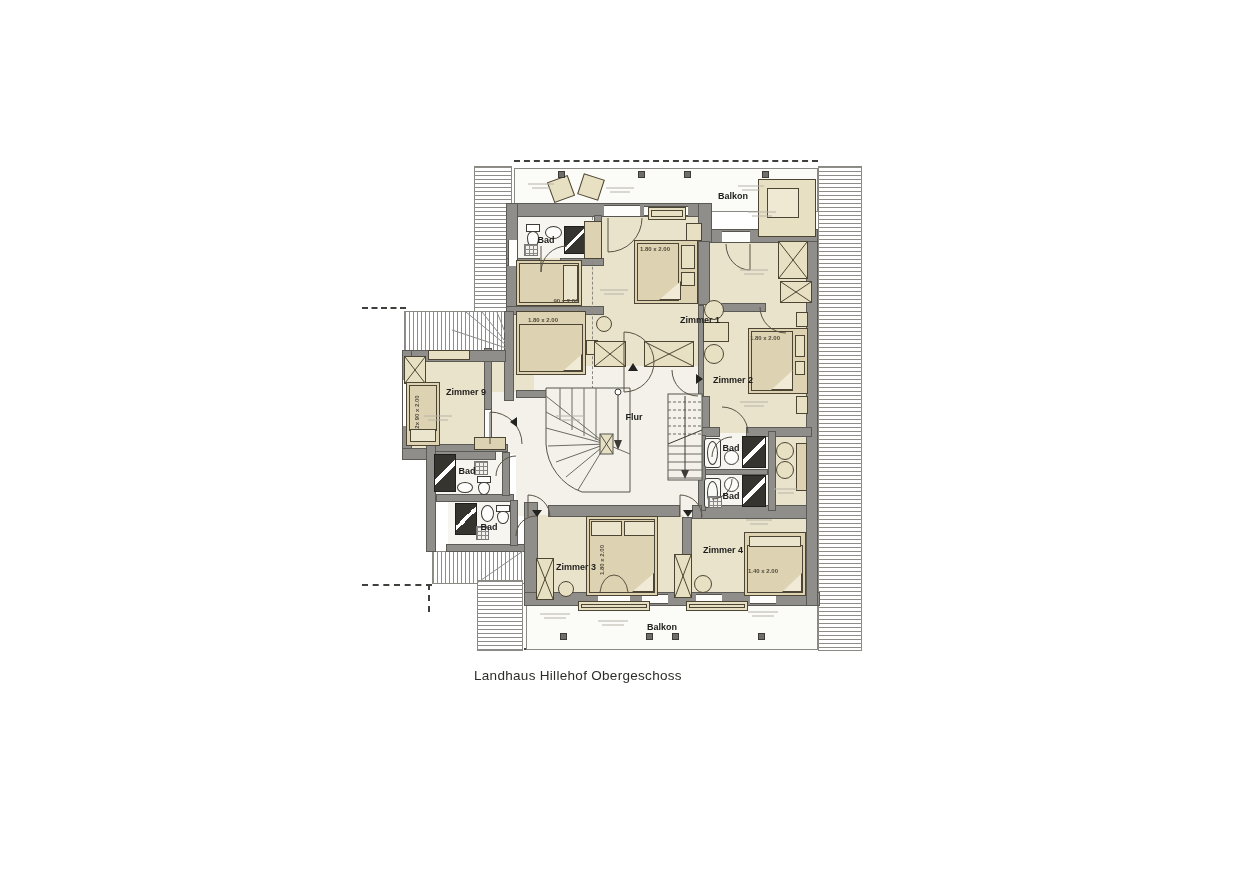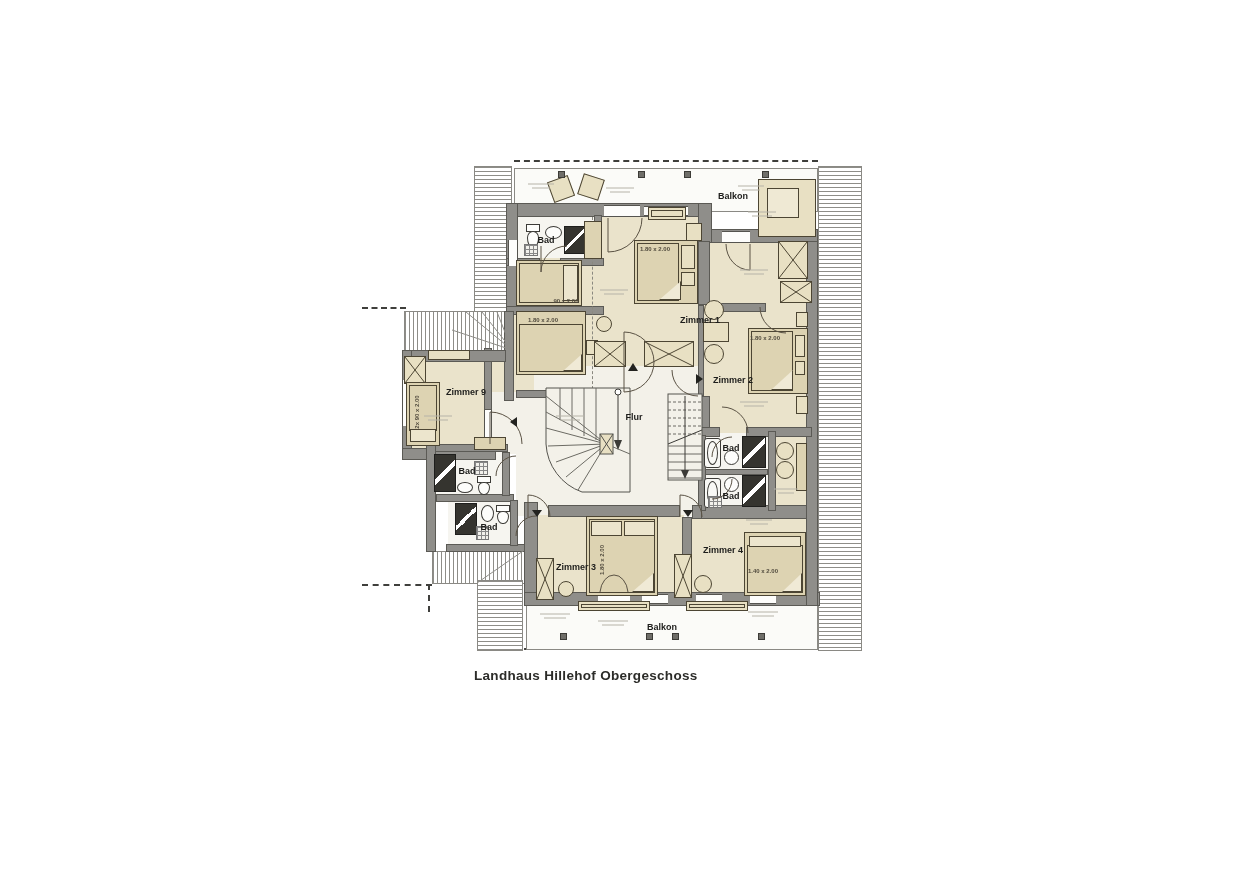--- a/index.html
+++ b/index.html
@@ -38,21 +38,21 @@
   .dash-v{position:absolute;border-left:2px dashed #3f3f3c}
   .dash-thin{position:absolute;border-left:1px dashed #8a887f}
   .post{position:absolute;width:7px;height:7px;background:#6f6e69;border:1px solid #3c3b37;box-sizing:border-box}
   .xbox{position:absolute;background:#e8e0c3;border:1px solid #4c4533;box-sizing:border-box}
   .xbox svg{position:absolute;inset:0;width:100%;height:100%}
   .lbl{position:absolute;font-weight:700;font-size:9px;line-height:1;color:#1d1d1b;
        transform:translate(-50%,-50%);white-space:nowrap;letter-spacing:0}
   .dim{position:absolute;font-weight:700;font-size:6px;line-height:1;color:#514b3e;
        transform:translate(-50%,-50%);white-space:nowrap}
   .dim.rot{transform:translate(-50%,-50%) rotate(-90deg)}
-  .title{position:absolute;font-weight:700;font-size:13.5px;color:#2c2c29;letter-spacing:.3px;white-space:nowrap}
+  .title{position:absolute;font-weight:400;font-size:13.5px;color:#2c2c29;letter-spacing:.3px;white-space:nowrap}
   svg.overlay{position:absolute;left:0;top:0;pointer-events:none}
 </style>
 </head>
 <body>
 
 <div class="canvas">
 
   <div class="dash-h" style="left:514px;top:160px;width:304px"></div>
   <div class="dash-h" style="left:514px;top:648px;width:348px"></div>
   <div class="dash-h" style="left:362px;top:307px;width:44px"></div>

